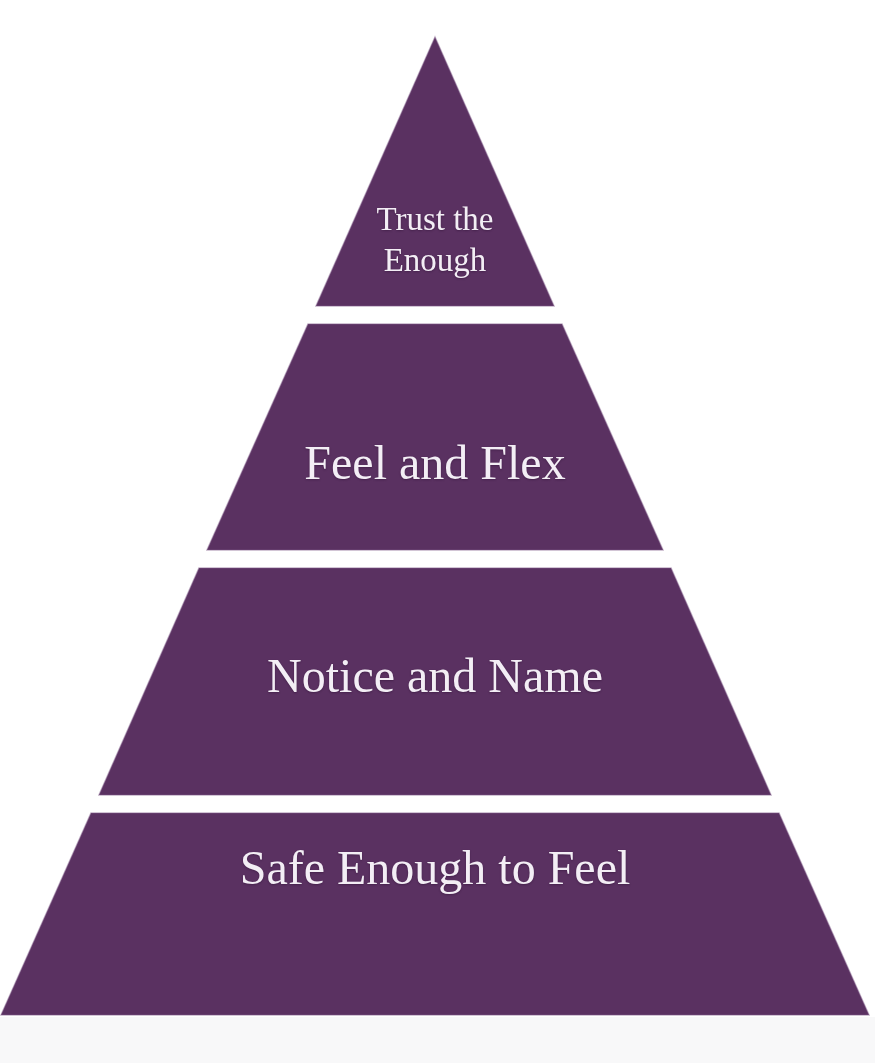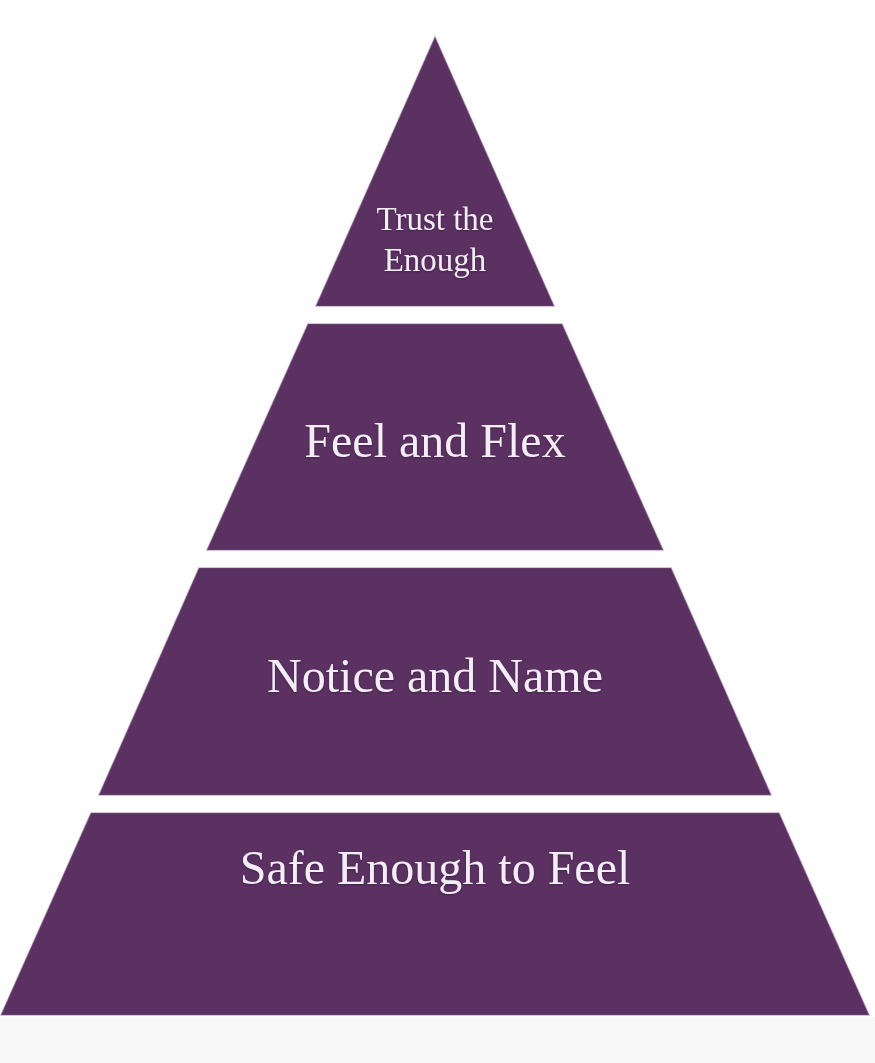--- a/index.html
+++ b/index.html
@@ -72,21 +72,21 @@
     <polygon class="tier-shape" points="308,324 562,324 663,550 207,550"></polygon>
     <polygon class="tier-shape" points="199,568 671,568 771,795 99,795"></polygon>
     <polygon class="tier-shape" points="91,813 779,813 869,1015 1,1015"></polygon>
   </svg>
 
   <div class="tier-label small" style="top:199px">
     <span>Trust the</span><br>
     <span>Enough</span>
   </div>
 
-  <div class="tier-label large" style="top:411px">Feel and Flex</div>
+  <div class="tier-label large" style="top:433px">Feel and Flex</div>
 
   <div class="tier-label large" style="top:646px">Notice and Name</div>
 
   <div class="tier-label large" style="top:838px">Safe Enough to Feel</div>
 
   <div class="footer-strip"></div>
 
 </div>
 
 </body></html>

